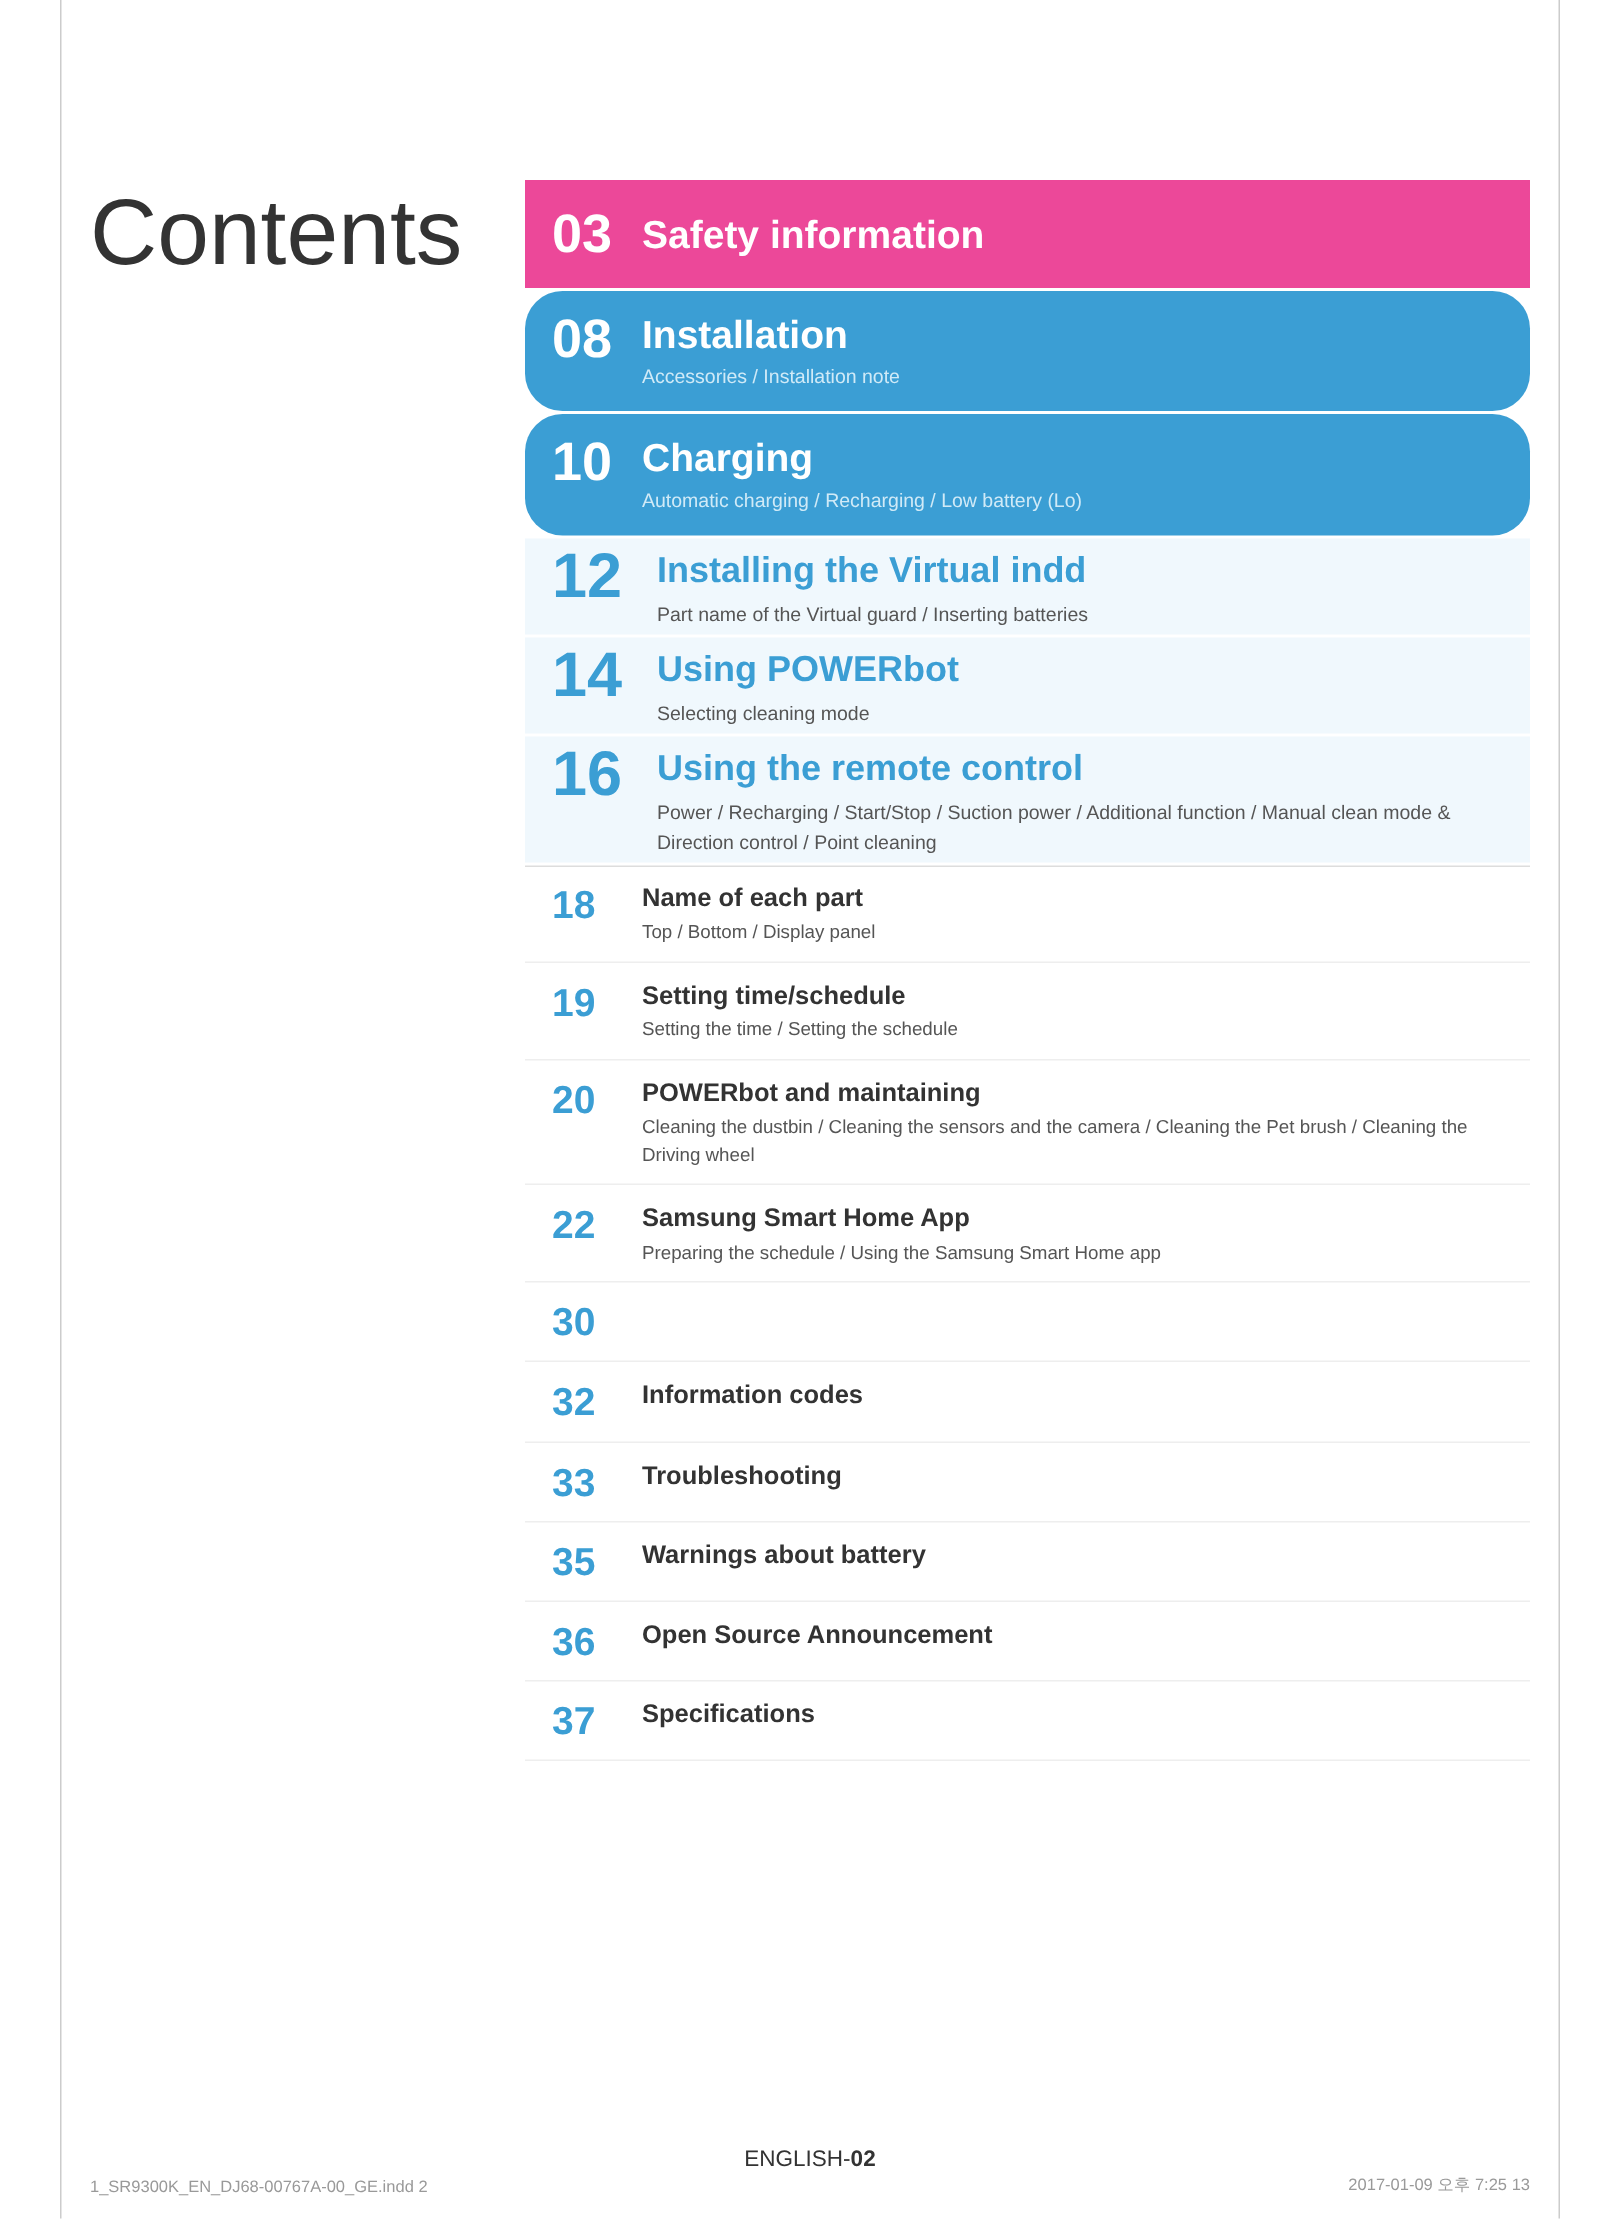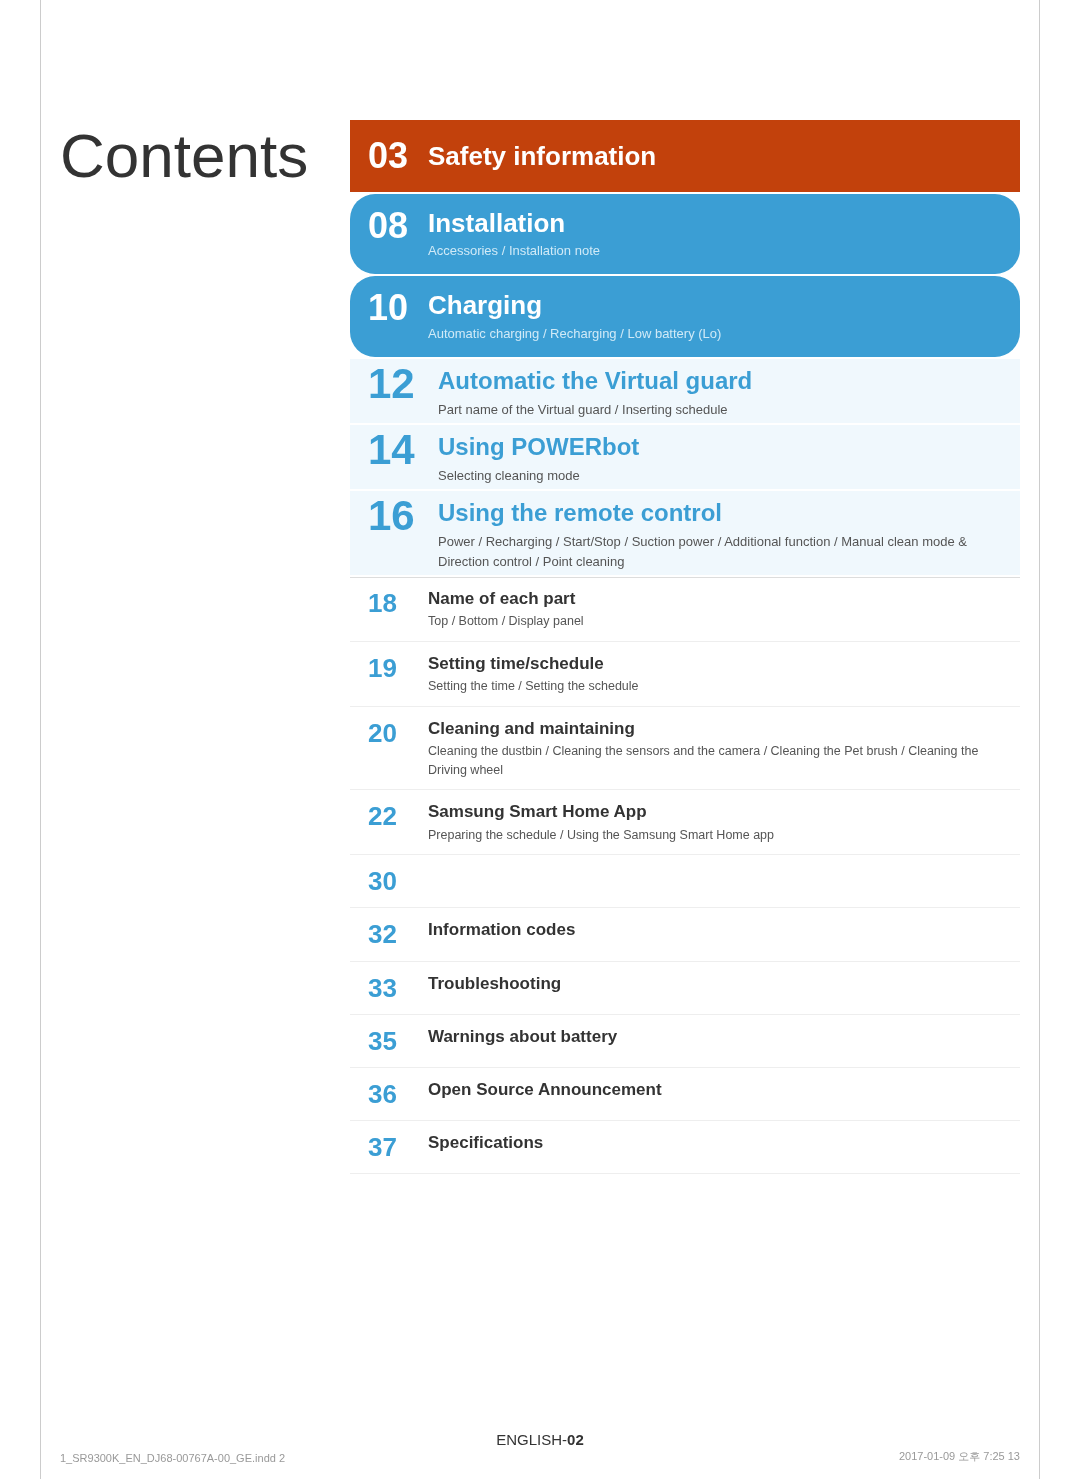--- a/index.html
+++ b/index.html
@@ -89,21 +89,21 @@
 
     .toc-item-highlight .item-subtitle {
       font-size: 13px;
       color: #d0eaf7;
       line-height: 1.4;
       margin-top: 3px;
     }
 
     
     .toc-item-safety {
-      background: #c2410c;
+      background: #ec4899;
       padding: 18px 18px;
       margin-bottom: 2px;
       display: flex;
       align-items: center;
       gap: 10px;
     }
 
     .toc-item-safety .page-num {
       font-size: 36px;
       font-weight: 700;
@@ -261,22 +261,22 @@
       <span class="page-num">10</span>
       <div class="item-content">
         <div class="item-title">Charging</div>
         <div class="item-subtitle">Automatic charging / Recharging / Low battery (Lo)</div>
       </div>
     </div>
 
     <div class="toc-item-large">
       <span class="page-num">12</span>
       <div class="item-content">
-        <div class="item-title">Automatic the Virtual guard</div>
-        <div class="item-subtitle">Part name of the Virtual guard / Inserting schedule</div>
+        <div class="item-title">Installing the Virtual indd</div>
+        <div class="item-subtitle">Part name of the Virtual guard / Inserting batteries</div>
       </div>
     </div>
 
     <div class="toc-item-large">
       <span class="page-num">14</span>
       <div class="item-content">
         <div class="item-title">Using POWERbot</div>
         <div class="item-subtitle">Selecting cleaning mode</div>
       </div>
     </div>
@@ -303,21 +303,21 @@
       <span class="page-num">19</span>
       <div class="item-content">
         <div class="item-title">Setting time/schedule</div>
         <div class="item-subtitle">Setting the time / Setting the schedule</div>
       </div>
     </div>
 
     <div class="toc-item-regular">
       <span class="page-num">20</span>
       <div class="item-content">
-        <div class="item-title">Cleaning and maintaining</div>
+        <div class="item-title">POWERbot and maintaining</div>
         <div class="item-subtitle">Cleaning the dustbin / Cleaning the sensors and the camera / Cleaning the Pet brush / Cleaning the Driving wheel</div>
       </div>
     </div>
 
     <div class="toc-item-regular">
       <span class="page-num">22</span>
       <div class="item-content">
         <div class="item-title">Samsung Smart Home App</div>
         <div class="item-subtitle">Preparing the schedule / Using the Samsung Smart Home app</div>
       </div>

